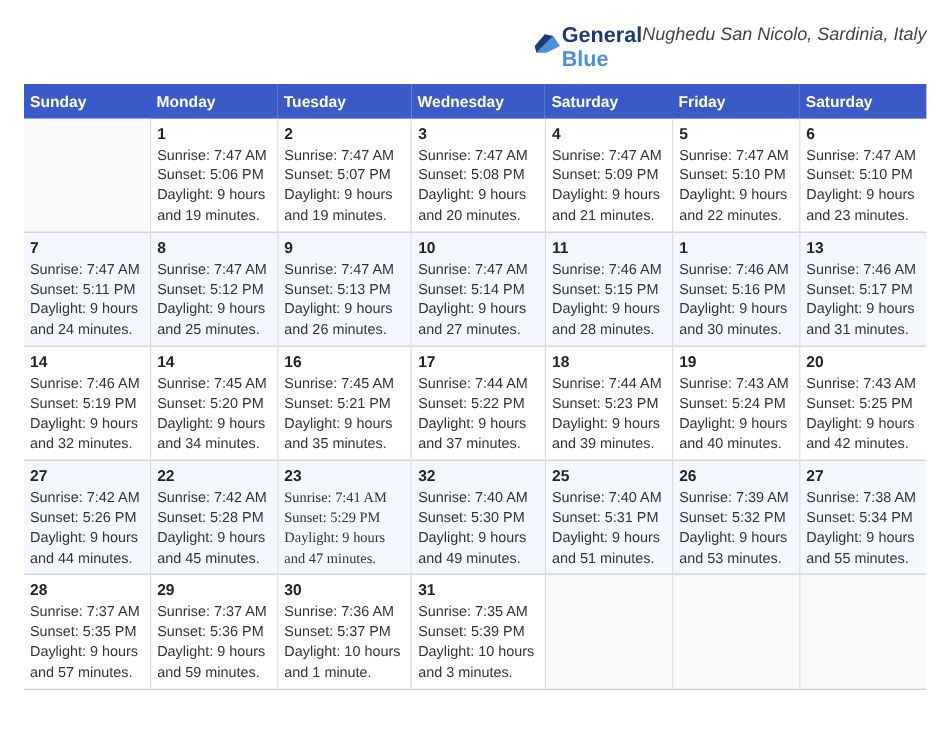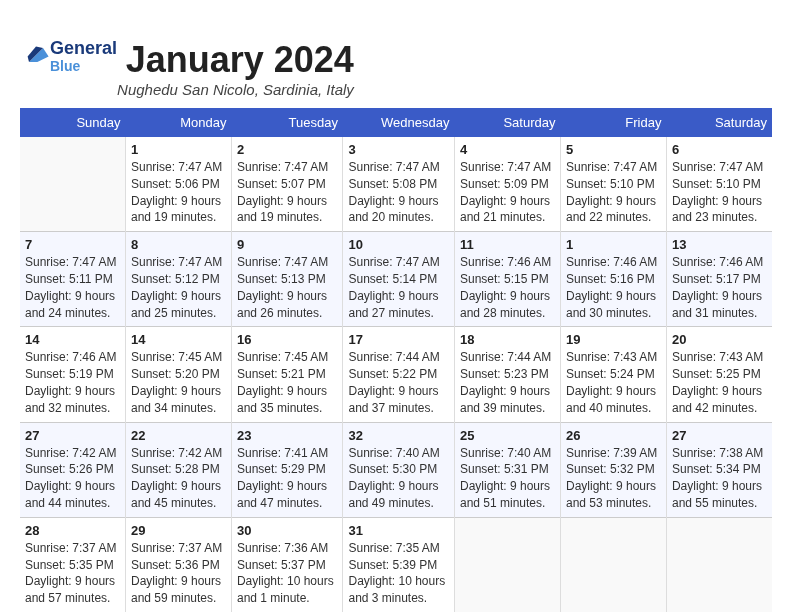--- a/index.html
+++ b/index.html
@@ -5,24 +5,23 @@
     * { box-sizing: border-box; margin: 0; padding: 0; }
     body {
       font-family: Arial, sans-serif;
       background: #fff;
       width: 792px;
       min-height: 612px;
       padding: 20px;
     }
     .header-area {
       display: flex;
-      justify-content: flex-start;
+      justify-content: flex-end;
       align-items: flex-start;
       margin-bottom: 10px;
-      margin-top: 19px;
     }
     .logo {
       display: flex;
       align-items: center;
     }
     .logo-icon {
       width: 28px;
       height: 28px;
       margin-left: 2px;
     }
@@ -41,23 +40,23 @@
     }
     table {
       width: 100%;
       border-collapse: collapse;
       font-size: 11px;
     }
     thead tr th {
       background-color: #3a5bc7;
       color: #fff;
       padding: 7px 5px;
-      text-align: right;
+      text-align: left;
       font-size: 13px;
-      font-weight: normal;
+      font-weight: bold;
       margin-top: 12px;
     }
     tbody tr {
       border-bottom: 1px solid #ccc;
     }
     tbody tr:nth-child(odd) {
       background: #fff;
     }
     tbody tr:nth-child(even) {
       background: #f5f7ff;
@@ -94,25 +93,24 @@
 <div class="header-area">
   <div class="logo">
     <div>
       <svg class="logo-icon" viewBox="0 0 40 40" xmlns="http://www.w3.org/2000/svg">
         <polygon points="10,30 30,10 38,22 22,30" fill="#4a90d9"></polygon>
         <polygon points="10,30 30,10 20,8 8,22" fill="#1a3a7a"></polygon>
       </svg>
     </div>
     <div>
       <div style="font-size:18px;font-weight:bold;color:#1a3a7a;line-height:1.1;">General</div>
-      <div style="font-size:14px;font-weight:bold;color:#4a90d9;line-height:1.1;">Blue</div>
+      <div style="font-size:18px;font-weight:bold;color:#4a90d9;line-height:1.1;">Blue</div>
     </div>
   </div>
   <div class="title-area">
-    <div class="calendar-title">January 2024</div>
     <div class="calendar-subtitle">Nughedu San Nicolo, Sardinia, Italy</div>
   </div>
 </div>
 
 <table>
   <thead>
     <tr id="header-row">
     <th>Sunday</th>
         <th>Monday</th>
         <th>Tuesday</th>
@@ -280,21 +278,21 @@
         </td>
         <td>
           <span class="day-num">22</span>
           <div class="day-info" style="white-space: pre-line;">Sunrise: 7:42 AM
 Sunset: 5:28 PM
 Daylight: 9 hours
 and 45 minutes.</div>
         </td>
         <td>
           <span class="day-num">23</span>
-          <div class="day-info" style="white-space: pre-line;">Sunrise: 7:41 AM
+          <div class="day-info" style="white-space: pre-line; font-family: Liberation Serif, serif;">Sunrise: 7:41 AM
 Sunset: 5:29 PM
 Daylight: 9 hours
 and 47 minutes.</div>
         </td>
         <td>
           <span class="day-num">32</span>
           <div class="day-info" style="white-space: pre-line;">Sunrise: 7:40 AM
 Sunset: 5:30 PM
 Daylight: 9 hours
 and 49 minutes.</div>

